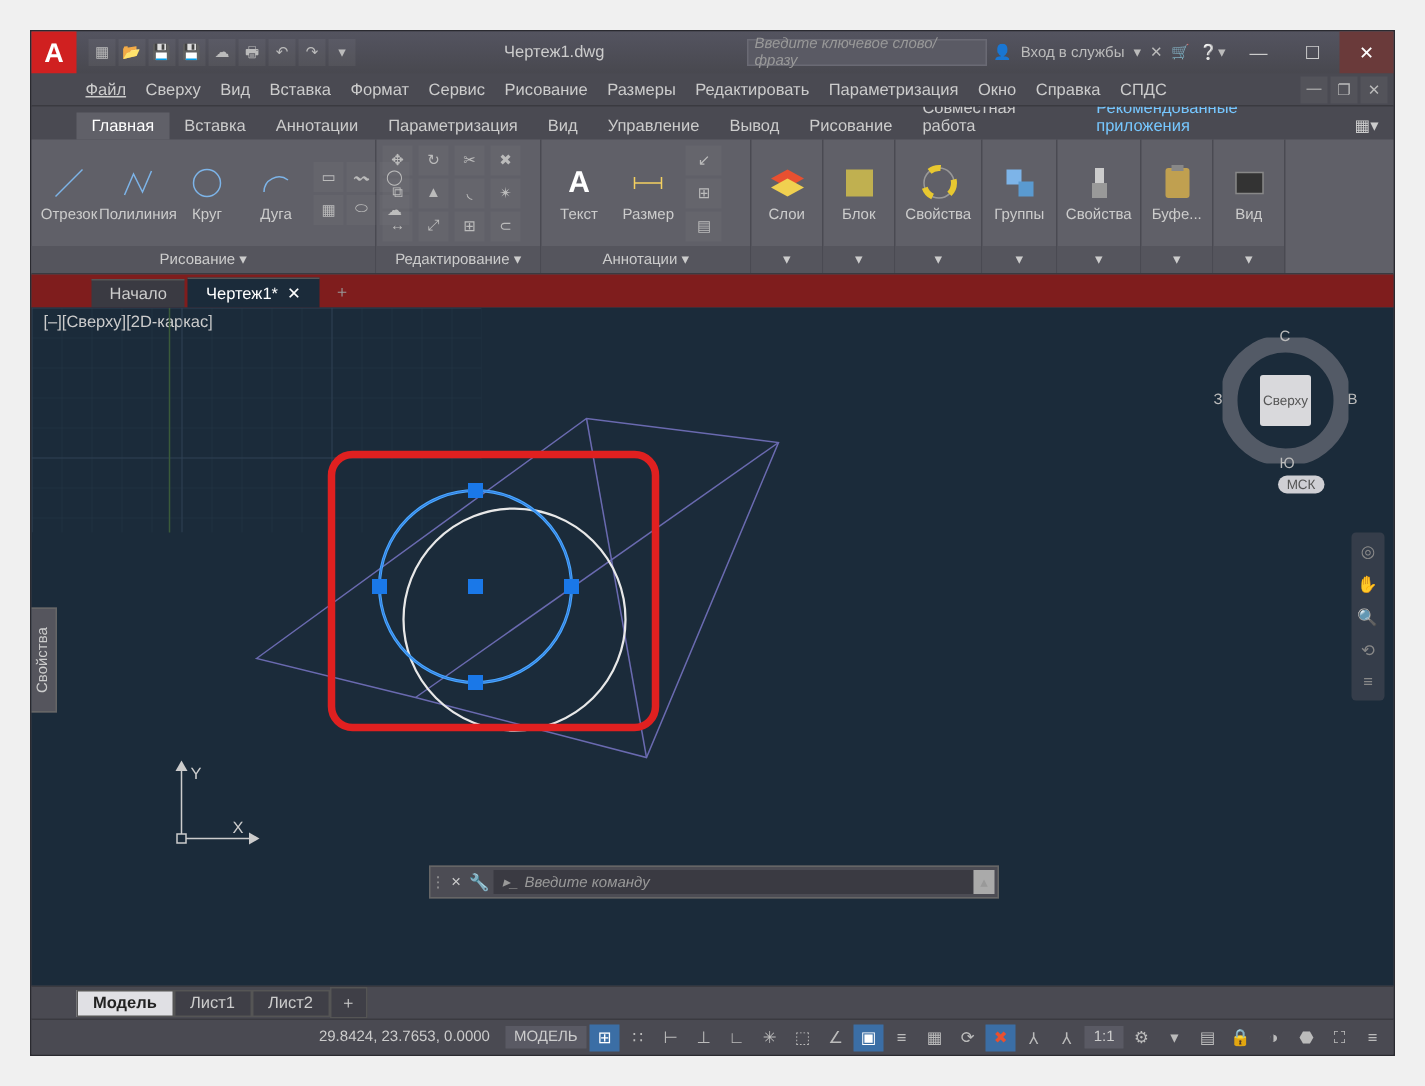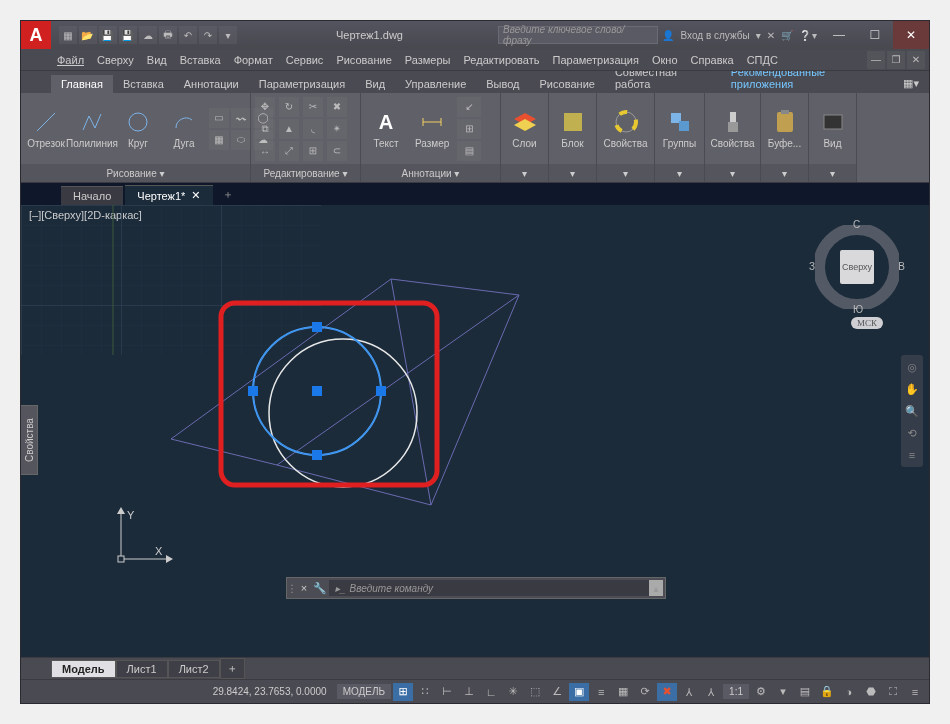--- a/index.html
+++ b/index.html
@@ -23,33 +23,33 @@
 .ribbon-tab.active { background: #606068; color: #fff; }
 .ribbon-tab.highlight { color: #76c7ff; }
 .ribbon { height: 90px; background: #606068; display: flex; border-bottom: 1px solid #3a3a40; }
 .panel { border-right: 1px solid #4a4a52; display: flex; flex-direction: column; }
 .panel-body { flex: 1; display: flex; align-items: center; padding: 2px 4px; gap: 4px; }
 .panel-title { height: 18px; background: #55555d; color: #ccc; font-size: 10px; display: flex; align-items: center; justify-content: center; gap: 3px; text-align: center; }
 .big-btn { display: flex; flex-direction: column; align-items: center; justify-content: center; gap: 2px; color: #ccc; font-size: 10px; padding: 2px 4px; min-width: 42px; }
 .big-icon { width: 28px; height: 28px; display: flex; align-items: center; justify-content: center; }
 .small-grid { display: grid; grid-template-columns: repeat(3, 20px); gap: 2px; }
 .small-btn { width: 20px; height: 20px; background: rgba(255,255,255,0.03); display: flex; align-items: center; justify-content: center; color: #bbb; font-size: 10px; }
-.file-tabs { height: 22px; background: #0f172a; display: flex; align-items: end; padding-left: 40px; gap: 0; font-size: 11px; }
+.file-tabs { height: 22px; background: #7f1d1d; display: flex; align-items: end; padding-left: 40px; gap: 0; font-size: 11px; }
 .file-tab { padding: 3px 12px; color: #ccc; background: #3a3a42; border-top: 1px solid #555; margin-right: 2px; display: flex; align-items: center; gap: 6px; }
 .file-tab.active { background: #1b2b3a; color: #fff; margin-top: 20px; }
 .tab-plus { padding: 3px 8px; color: #999; }
 .canvas-area { flex: 1; background: #1b2b3a; position: relative; overflow: hidden; }
 .view-label { position: absolute; left: 8px; top: 4px; color: #ccc; font-size: 11px; }
 .grid-lines { position: absolute; inset: 0; }
 .ucs { position: absolute; left: 90px; bottom: 88px; }
 .viewcube { position: absolute; right: 30px; top: 20px; width: 84px; height: 84px; }
 .vc-ring { }
 .vc-face { position: absolute; left: 25px; top: 25px; width: 34px; height: 34px; background: #d9d9dc; color: #555; font-size: 9px; display: flex; align-items: center; justify-content: center; border-radius: 2px; }
 .vc-label { position: absolute; color: #bbb; font-size: 10px; }
-.wcs-badge { position: absolute; right: 46px; top: 112px; background: #cfcfd4; color: #555; font-size: 9px; padding: 1px 6px; border-radius: 6px; font-family: Liberation Serif, serif; }
+.wcs-badge { position: absolute; right: 46px; top: 112px; background: #cfcfd4; color: #555; font-size: 9px; padding: 1px 6px; border-radius: 6px; }
 .navbar { position: absolute; right: 6px; top: 150px; width: 22px; background: rgba(80,80,90,0.5); border-radius: 3px; padding: 4px 0; display: flex; flex-direction: column; align-items: center; gap: 6px; }
 .nav-icon { width: 16px; height: 16px; color: #888; font-size: 11px; display:flex; align-items:center; justify-content:center; }
 .props-tab { position: absolute; left: -1px; top: 200px; width: 18px; height: 70px; background: #55555d; color: #ccc; font-size: 10px; writing-mode: vertical-rl; transform: rotate(180deg); display: flex; align-items: center; justify-content: center; border: 1px solid #666; }
 .cmdline { position: absolute; left: 265px; bottom: 58px; width: 380px; height: 22px; background: #4c4c54; display: flex; align-items: center; border: 1px solid #666; }
 .cmd-handle { width: 10px; color: #999; font-size: 10px; text-align: center; }
 .cmd-close { width: 14px; color: #ccc; font-size: 11px; text-align: center; }
 .cmd-wrench { width: 18px; color: #bbb; font-size: 11px; text-align: center; }
 .cmd-input { flex: 1; background: #3a3a42; height: 16px; color: #999; font-style: italic; font-size: 10px; padding: 0 6px; display: flex; align-items: center; gap: 4px; }
 .cmd-arrow { width: 14px; color: #999; font-size: 10px; text-align: center; background: #aaa; height: 16px; display:flex; align-items:center; justify-content:center; margin-right:2px; }
 .layout-tabs { height: 22px; background: #4a4a52; display: flex; align-items: center; padding-left: 30px; gap: 0; font-size: 11px; border-top: 1px solid #3a3a40; }

